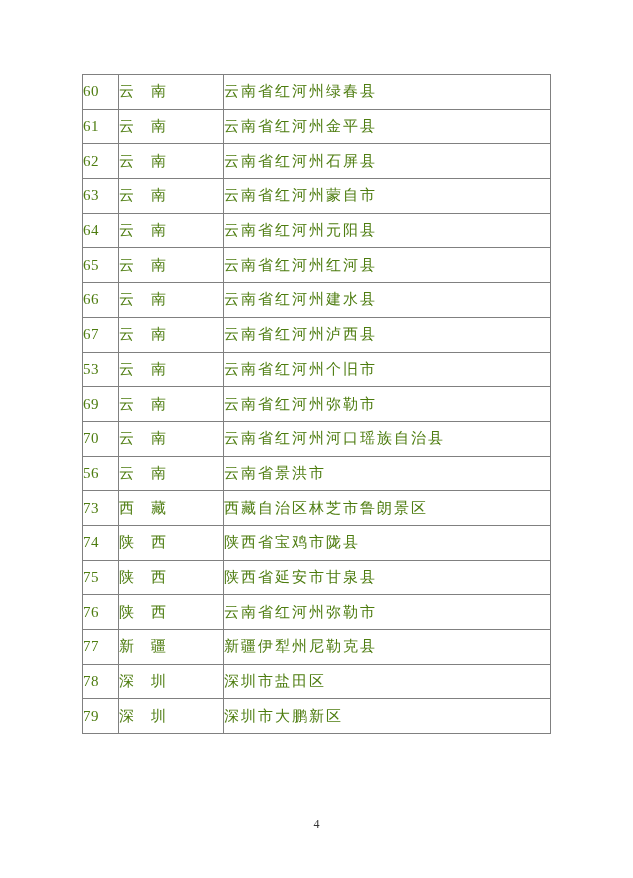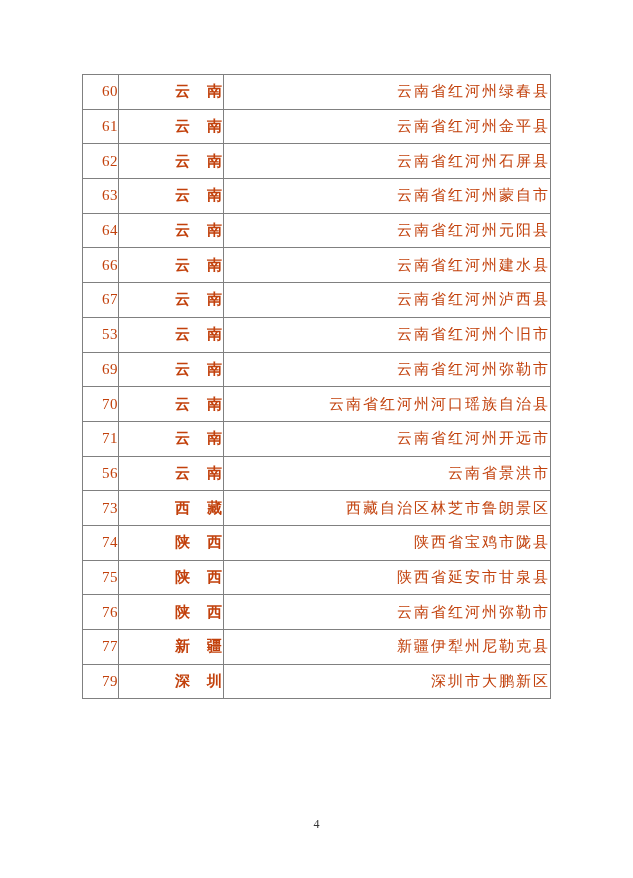--- a/index.html
+++ b/index.html
@@ -23,34 +23,33 @@
     border-collapse: collapse;
     table-layout: fixed;
   }
   .region-table col.col-no       { width: 36px; }
   .region-table col.col-province { width: 105px; }
   .region-table col.col-place    { width: 327px; }
   .region-table td {
     border: 1px solid #808080;
     height: 33.7px;
     padding: 0;
-    text-align: right;
+    text-align: left;
     vertical-align: middle;
     font-size: 15px;
-    color: #c2410c;
+    color: #4d7c0f;
     white-space: nowrap;
     overflow: hidden;
   }
   .region-table td.cell-no {
     font-size: 15px;
     letter-spacing: 0.5px;
   }
   .region-table td.cell-province {
     letter-spacing: 1px;
-    font-weight: bold;
   }
   .region-table td.cell-place {
     letter-spacing: 2px;
   }
   .page-number {
     position: absolute;
     top: 817px;
     left: 0;
     width: 100%;
     text-align: center;
@@ -90,20 +89,25 @@
           <td class="cell-no">63</td>
           <td class="cell-province">云　南</td>
           <td class="cell-place">云南省红河州蒙自市</td>
         </tr>
         <tr>
           <td class="cell-no">64</td>
           <td class="cell-province">云　南</td>
           <td class="cell-place">云南省红河州元阳县</td>
         </tr>
         <tr>
+          <td class="cell-no">65</td>
+          <td class="cell-province">云　南</td>
+          <td class="cell-place">云南省红河州红河县</td>
+        </tr>
+        <tr>
           <td class="cell-no">66</td>
           <td class="cell-province">云　南</td>
           <td class="cell-place">云南省红河州建水县</td>
         </tr>
         <tr>
           <td class="cell-no">67</td>
           <td class="cell-province">云　南</td>
           <td class="cell-place">云南省红河州泸西县</td>
         </tr>
         <tr>
@@ -113,25 +117,20 @@
         </tr>
         <tr>
           <td class="cell-no">69</td>
           <td class="cell-province">云　南</td>
           <td class="cell-place">云南省红河州弥勒市</td>
         </tr>
         <tr>
           <td class="cell-no">70</td>
           <td class="cell-province">云　南</td>
           <td class="cell-place">云南省红河州河口瑶族自治县</td>
-        </tr>
-        <tr>
-          <td class="cell-no">71</td>
-          <td class="cell-province">云　南</td>
-          <td class="cell-place">云南省红河州开远市</td>
         </tr>
         <tr>
           <td class="cell-no">56</td>
           <td class="cell-province">云　南</td>
           <td class="cell-place">云南省景洪市</td>
         </tr>
         <tr>
           <td class="cell-no">73</td>
           <td class="cell-province">西　藏</td>
           <td class="cell-place">西藏自治区林芝市鲁朗景区</td>
@@ -150,20 +149,25 @@
           <td class="cell-no">76</td>
           <td class="cell-province">陕　西</td>
           <td class="cell-place">云南省红河州弥勒市</td>
         </tr>
         <tr>
           <td class="cell-no">77</td>
           <td class="cell-province">新　疆</td>
           <td class="cell-place">新疆伊犁州尼勒克县</td>
         </tr>
         <tr>
+          <td class="cell-no">78</td>
+          <td class="cell-province">深　圳</td>
+          <td class="cell-place">深圳市盐田区</td>
+        </tr>
+        <tr>
           <td class="cell-no">79</td>
           <td class="cell-province">深　圳</td>
           <td class="cell-place">深圳市大鹏新区</td>
         </tr>
       </tbody>
   </table>
 
   <div class="page-number">4</div>
 
 </div>

